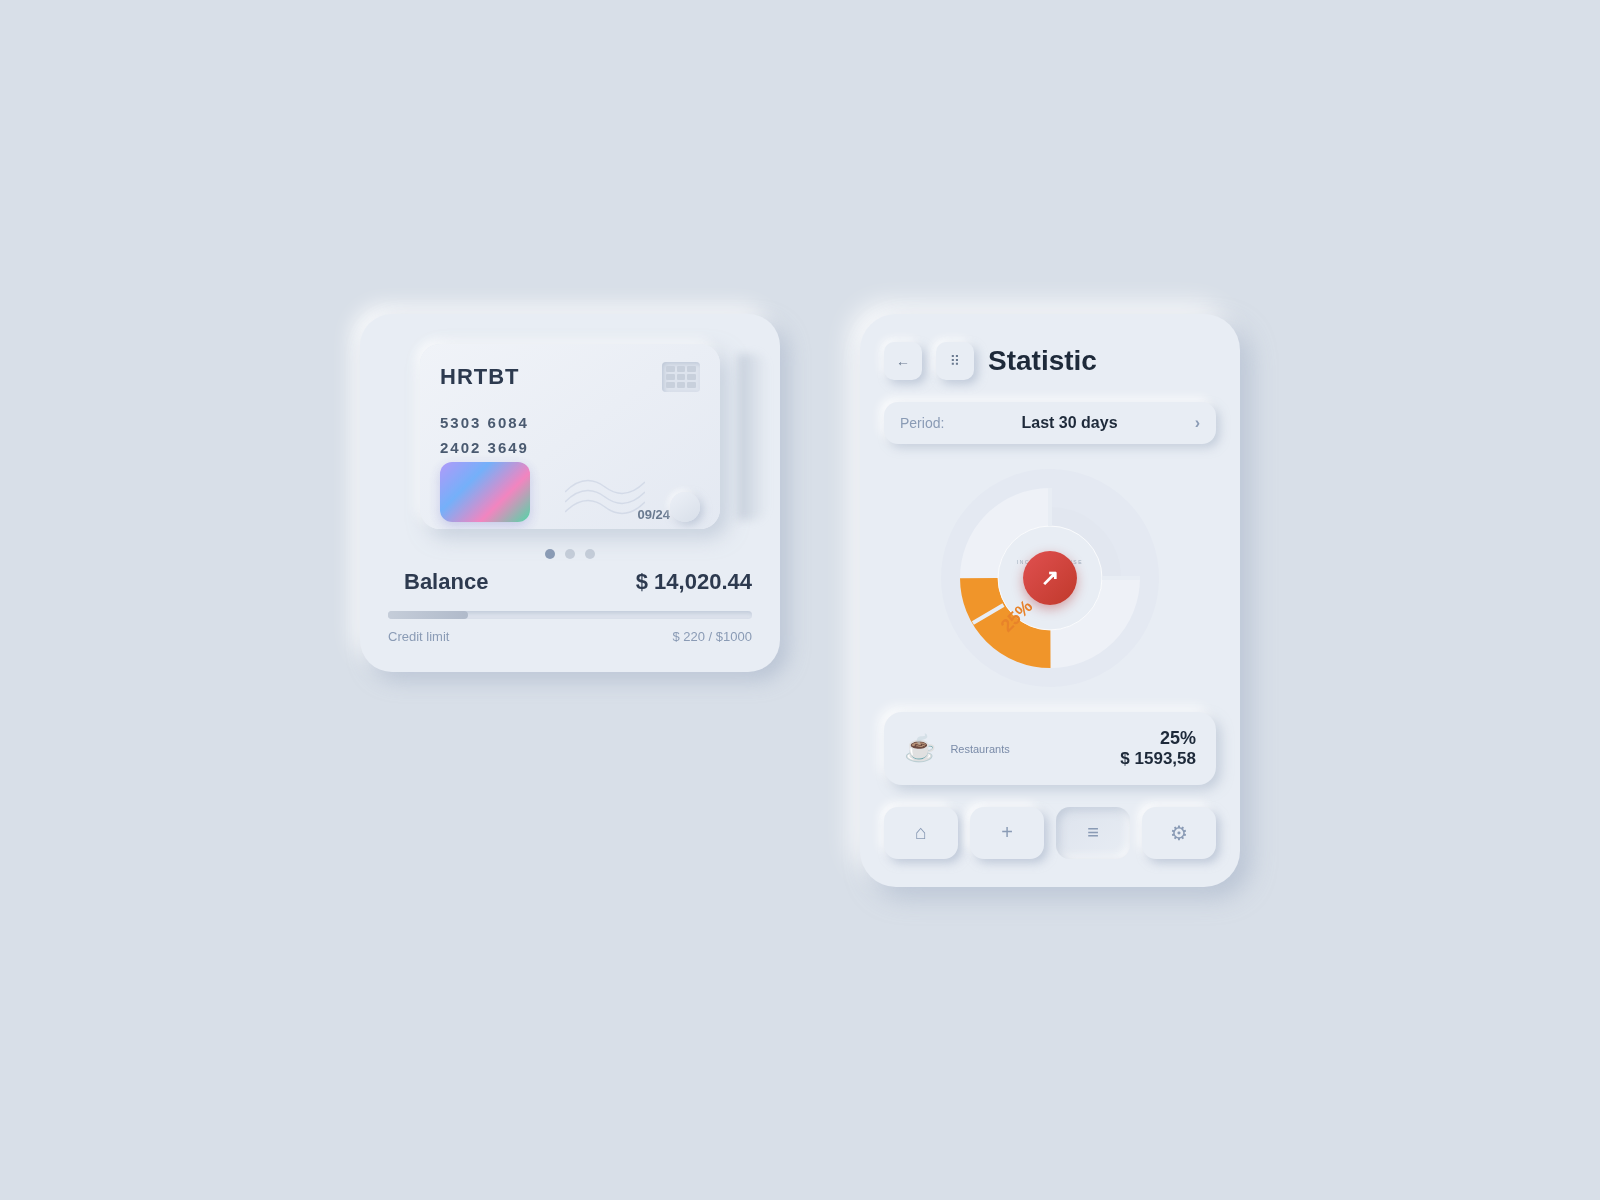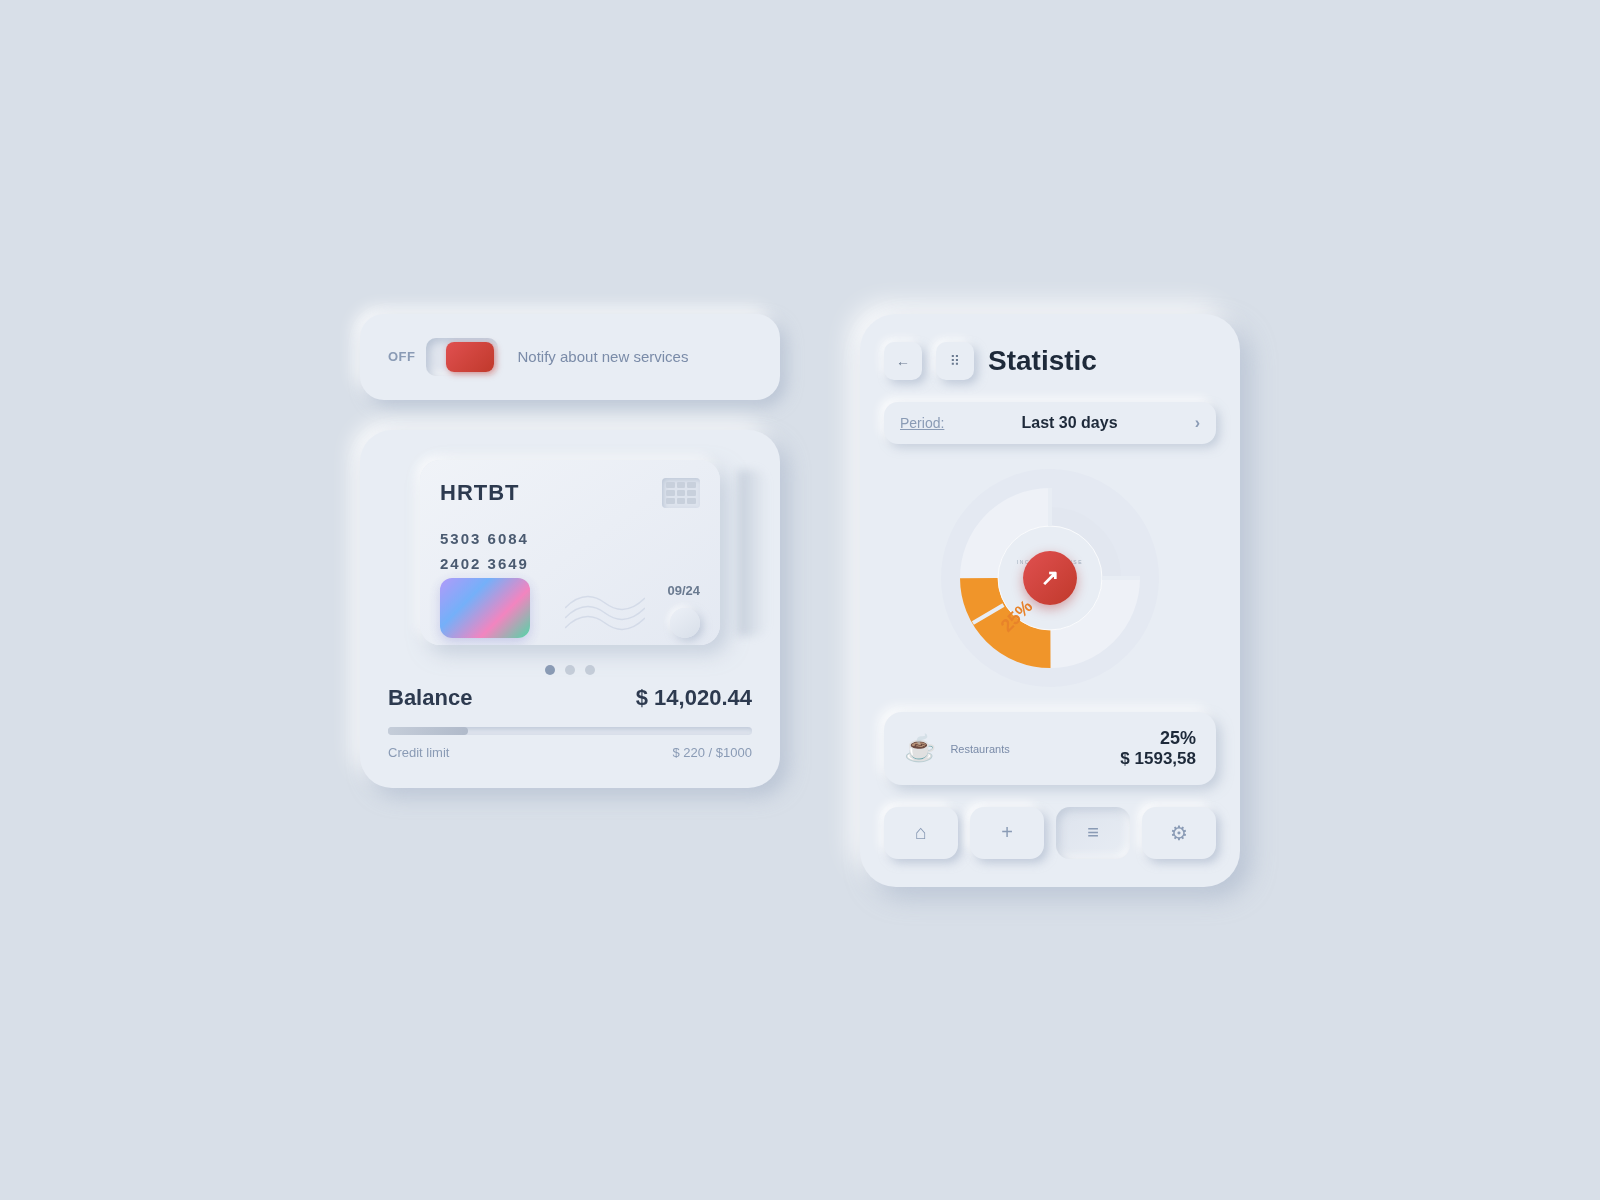--- a/index.html
+++ b/index.html
@@ -187,23 +187,23 @@
       opacity: 0.5;
     }
 
     .card-wave-lines svg {
       width: 100%;
       height: 100%;
     }
 
     .card-expiry-col {
       display: flex;
-      flex-direction: column;
+      flex-direction: row;
       align-items: flex-end;
-      gap: 10px;
+      gap: 0;
     }
 
     .card-expiry {
       font-size: 13px;
       font-weight: 600;
       color: #6a7a90;
     }
 
     .card-circle-btn {
       width: 30px;
@@ -246,20 +246,21 @@
       display: flex;
       justify-content: space-between;
       align-items: center;
       margin-bottom: 16px;
     }
 
     .balance-label {
       font-size: 22px;
       font-weight: 800;
       color: #2d3a4f;
+      margin-left: 16px;
     }
 
     .balance-amount {
       font-size: 22px;
       font-weight: 700;
       color: #2d3a4f;
     }
 
     .credit-bar-wrap {
       width: 100%;
@@ -339,21 +340,20 @@
       align-items: center;
       justify-content: space-between;
       box-shadow: 4px 4px 10px rgba(163,177,198,0.5), -4px -4px 10px rgba(255,255,255,0.9);
       margin-bottom: 24px;
       cursor: pointer;
     }
 
     .period-label {
       font-size: 14px;
       color: #8a9bb5;
-      text-decoration: underline;
     }
 
     .period-value {
       font-size: 16px;
       font-weight: 700;
       color: #1e2a3a;
     }
 
     .period-chevron {
       font-size: 16px;
@@ -475,30 +475,20 @@
       box-shadow: inset 3px 3px 8px rgba(163,177,198,0.5), inset -3px -3px 8px rgba(255,255,255,0.8);
     }
   </style>
 </head>
 <body>
 
 <div class="container">
 
   <div class="left-panel">
 
-    <div class="notify-card">
-      <div class="toggle-wrap">
-        <span class="toggle-off-label">OFF</span>
-        <div class="toggle-switch">
-          <div class="toggle-knob"></div>
-        </div>
-      </div>
-      <span class="notify-text">Notify about
-new services</span>
-    </div>
 
     <div class="card-section">
 
       <div class="credit-card-wrap">
         <div class="credit-card">
           <div class="card-top-row">
             <span class="card-brand">HRTBT</span>
             <div class="chip-icon">
               <div class="chip-cell"></div>
               <div class="chip-cell"></div>

